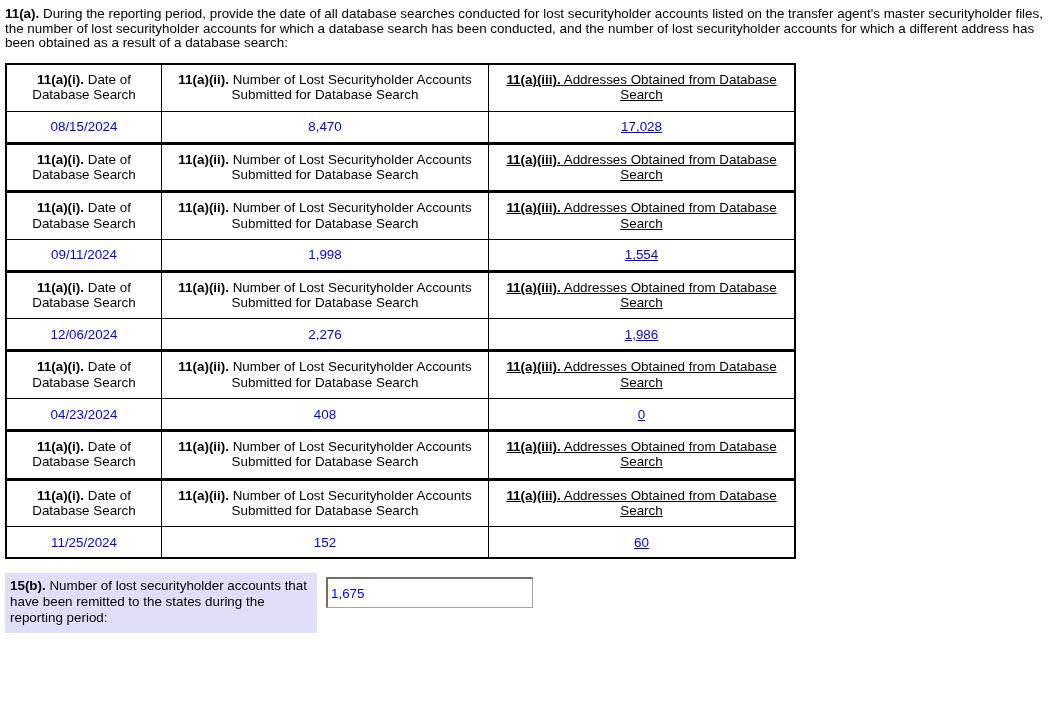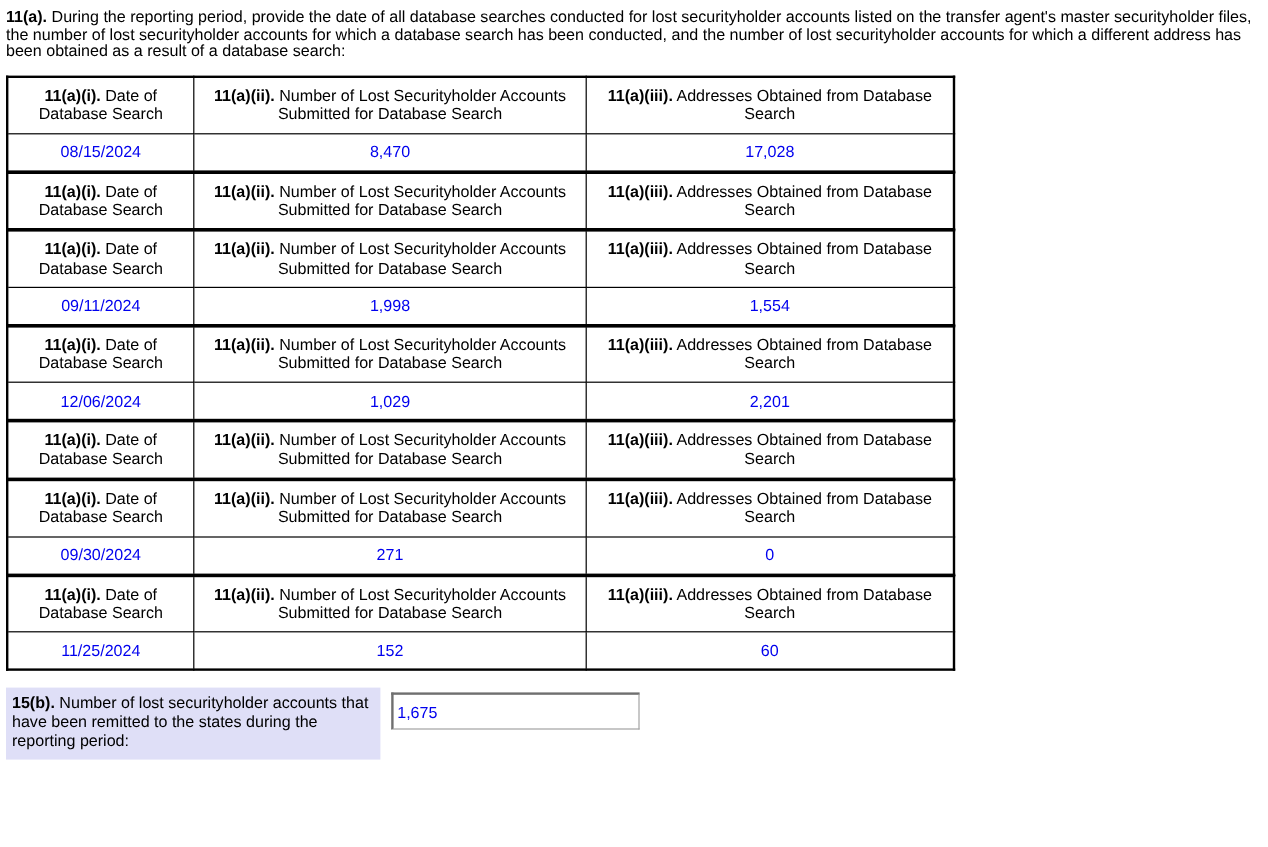--- a/index.html
+++ b/index.html
@@ -25,21 +25,21 @@
     border-collapse: collapse;
     table-layout: fixed;
     margin-left: 5px;
     width: 767px;
     border: 2px solid var(--border, #000);
   }
   table.block + table.block { margin-top: -1px; }
   table.block td { border: 1px solid var(--border, #000); }
   td.c1 { width: 146px; }
   td.c2 { width: 318px; }
-  td.c3 { width: 297px; }
+  td.c3 { width: 297px; text-decoration: underline; }
   td.hdr {
     padding: 7px 4px 8px 4px;
     line-height: 1.14;
     vertical-align: middle;
     text-align: center;
   }
   td.hdr.center { text-align: center; }
   td.val {
     height: 28px;
     text-align: center;
@@ -128,47 +128,47 @@
 
   <table class="block">
       <tbody>
     <tr>
       <td class="c1 hdr"><span class="bp">11(a)(i).</span> <span>Date of Database Search</span></td>
       <td class="c2 hdr"><span class="bp">11(a)(ii).</span> <span>Number of Lost Securityholder Accounts Submitted for Database Search</span></td>
       <td class="c3 hdr center"><span class="bp">11(a)(iii).</span> <span>Addresses Obtained from Database Search</span></td>
     </tr>
     <tr>
       <td class="c1 val">12/06/2024</td>
-      <td class="c2 val">1,029</td>
-      <td class="c3 val">2,201</td>
-    </tr>
-  </tbody>
-    </table>
-
-  <table class="block">
-      <tbody>
-    <tr>
-      <td class="c1 hdr"><span class="bp">11(a)(i).</span> <span>Date of Database Search</span></td>
-      <td class="c2 hdr"><span class="bp">11(a)(ii).</span> <span>Number of Lost Securityholder Accounts Submitted for Database Search</span></td>
-      <td class="c3 hdr center"><span class="bp">11(a)(iii).</span> <span>Addresses Obtained from Database Search</span></td>
+      <td class="c2 val">2,276</td>
+      <td class="c3 val">1,986</td>
     </tr>
   </tbody>
     </table>
 
   <table class="block">
       <tbody>
     <tr>
       <td class="c1 hdr"><span class="bp">11(a)(i).</span> <span>Date of Database Search</span></td>
       <td class="c2 hdr"><span class="bp">11(a)(ii).</span> <span>Number of Lost Securityholder Accounts Submitted for Database Search</span></td>
       <td class="c3 hdr center"><span class="bp">11(a)(iii).</span> <span>Addresses Obtained from Database Search</span></td>
     </tr>
     <tr>
-      <td class="c1 val">09/30/2024</td>
-      <td class="c2 val">271</td>
+      <td class="c1 val">04/23/2024</td>
+      <td class="c2 val">408</td>
       <td class="c3 val">0</td>
+    </tr>
+  </tbody>
+    </table>
+
+  <table class="block">
+      <tbody>
+    <tr>
+      <td class="c1 hdr"><span class="bp">11(a)(i).</span> <span>Date of Database Search</span></td>
+      <td class="c2 hdr"><span class="bp">11(a)(ii).</span> <span>Number of Lost Securityholder Accounts Submitted for Database Search</span></td>
+      <td class="c3 hdr center"><span class="bp">11(a)(iii).</span> <span>Addresses Obtained from Database Search</span></td>
     </tr>
   </tbody>
     </table>
 
   <table class="block">
       <tbody>
     <tr>
       <td class="c1 hdr"><span class="bp">11(a)(i).</span> <span>Date of Database Search</span></td>
       <td class="c2 hdr"><span class="bp">11(a)(ii).</span> <span>Number of Lost Securityholder Accounts Submitted for Database Search</span></td>
       <td class="c3 hdr center"><span class="bp">11(a)(iii).</span> <span>Addresses Obtained from Database Search</span></td>

